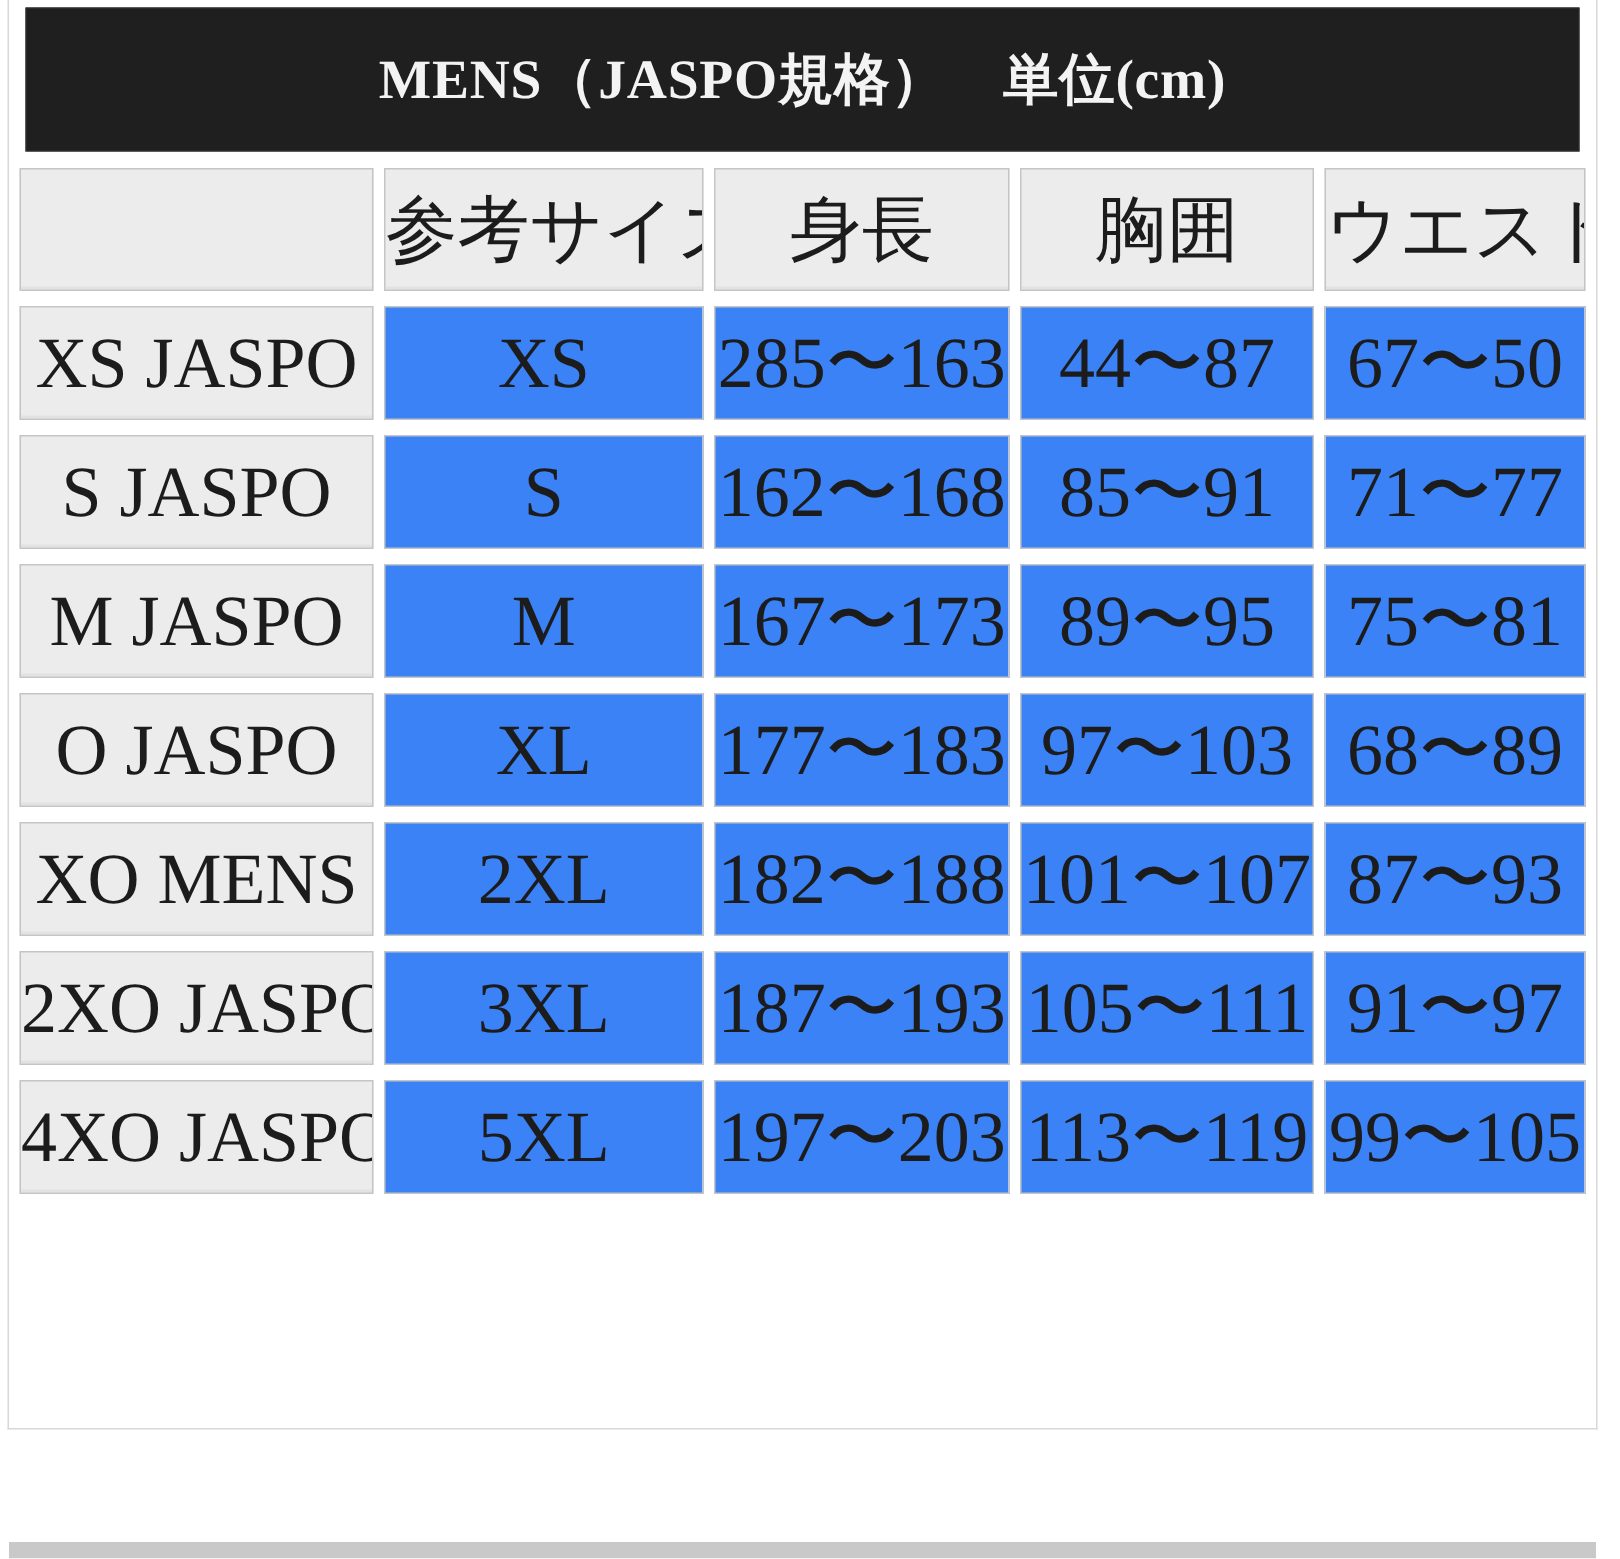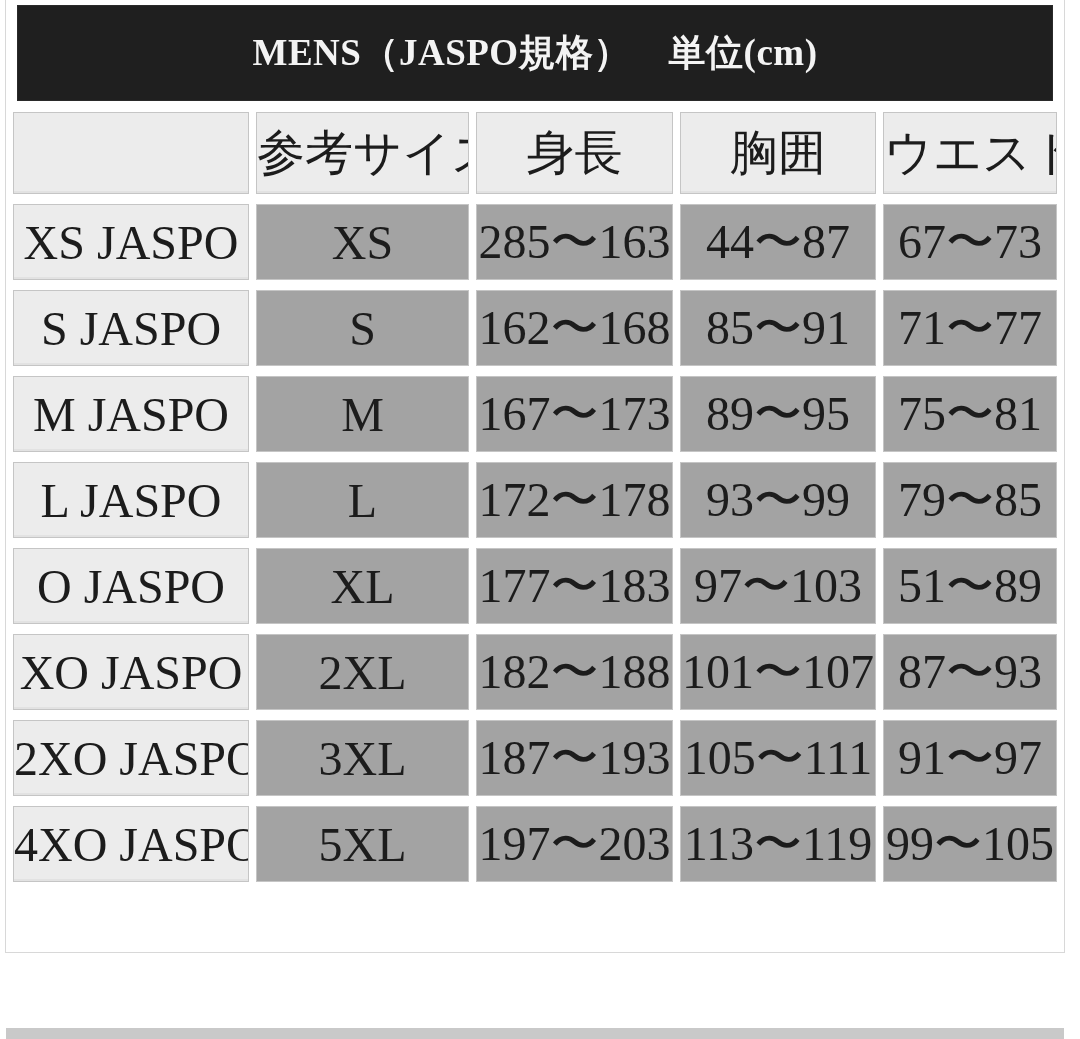--- a/index.html
+++ b/index.html
@@ -65,21 +65,21 @@
     color: #1c1c1c;
     padding: 0;
     overflow: hidden;
     white-space: nowrap;
   }
   .size-table tr.header-row th { height: 80px; }
   .lbl {
     background: #ececec;
     box-shadow: inset 0 -2px 0 rgba(0,0,0,0.04);
   }
-  .val { background: #a3a3a3; }
+  .val { background: #3b82f6; }
   .bottom-strip {
     position: absolute;
     left: 6px;
     top: 1028px;
     width: 1058px;
     height: 11px;
     background: #c9c9c9;
   }
 </style>
 </head>
@@ -106,52 +106,45 @@
         <th class="lbl">参考サイズ</th>
         <th class="lbl">身長</th>
         <th class="lbl">胸囲</th>
         <th class="lbl">ウエスト</th>
       </tr>
       <tr>
         <td class="lbl">XS JASPO</td>
         <td class="val">XS</td>
         <td class="val">285〜163</td>
         <td class="val">44〜87</td>
-        <td class="val">67〜73</td>
+        <td class="val">67〜50</td>
       </tr>
       <tr>
         <td class="lbl">S JASPO</td>
         <td class="val">S</td>
         <td class="val">162〜168</td>
         <td class="val">85〜91</td>
         <td class="val">71〜77</td>
       </tr>
       <tr>
         <td class="lbl">M JASPO</td>
         <td class="val">M</td>
         <td class="val">167〜173</td>
         <td class="val">89〜95</td>
         <td class="val">75〜81</td>
       </tr>
       <tr>
-        <td class="lbl">L JASPO</td>
-        <td class="val">L</td>
-        <td class="val">172〜178</td>
-        <td class="val">93〜99</td>
-        <td class="val">79〜85</td>
-      </tr>
-      <tr>
         <td class="lbl">O JASPO</td>
         <td class="val">XL</td>
         <td class="val">177〜183</td>
         <td class="val">97〜103</td>
-        <td class="val">51〜89</td>
+        <td class="val">68〜89</td>
       </tr>
       <tr>
-        <td class="lbl">XO JASPO</td>
+        <td class="lbl">XO MENS</td>
         <td class="val">2XL</td>
         <td class="val">182〜188</td>
         <td class="val">101〜107</td>
         <td class="val">87〜93</td>
       </tr>
       <tr>
         <td class="lbl">2XO JASPO</td>
         <td class="val">3XL</td>
         <td class="val">187〜193</td>
         <td class="val">105〜111</td>

